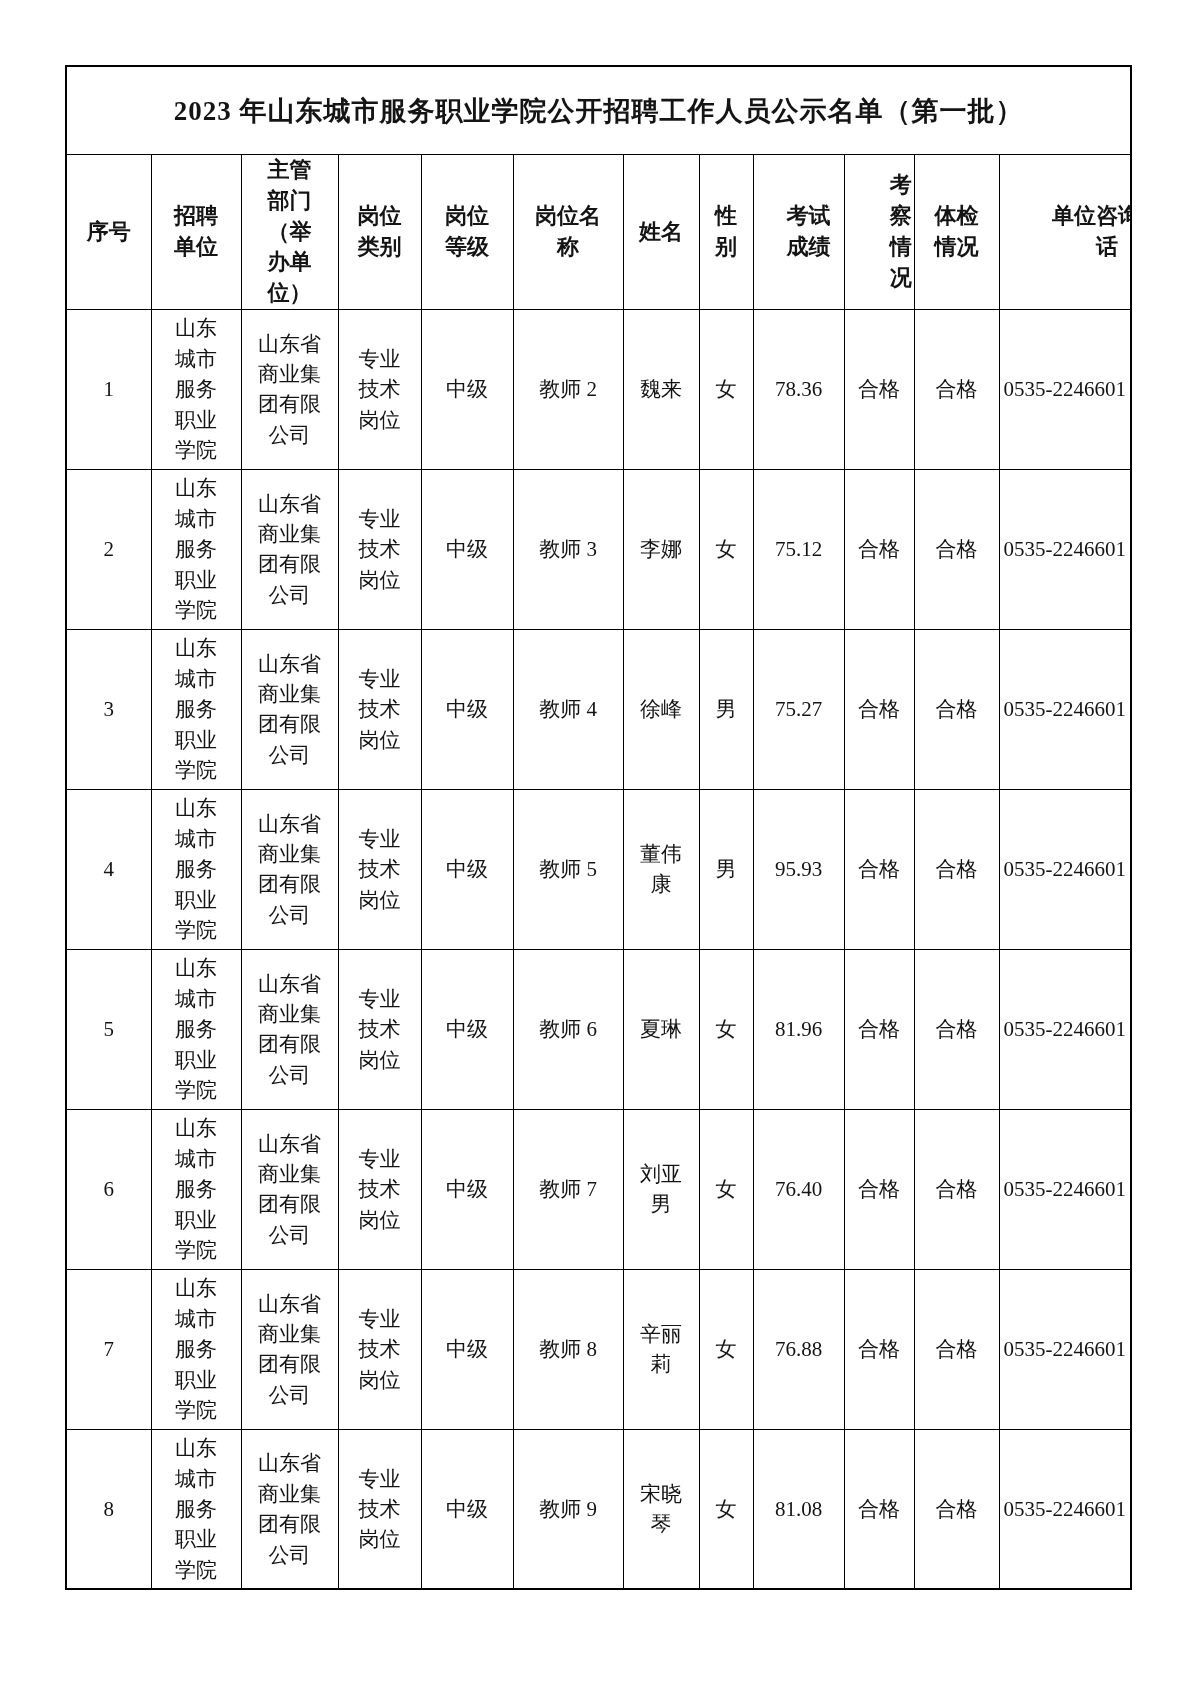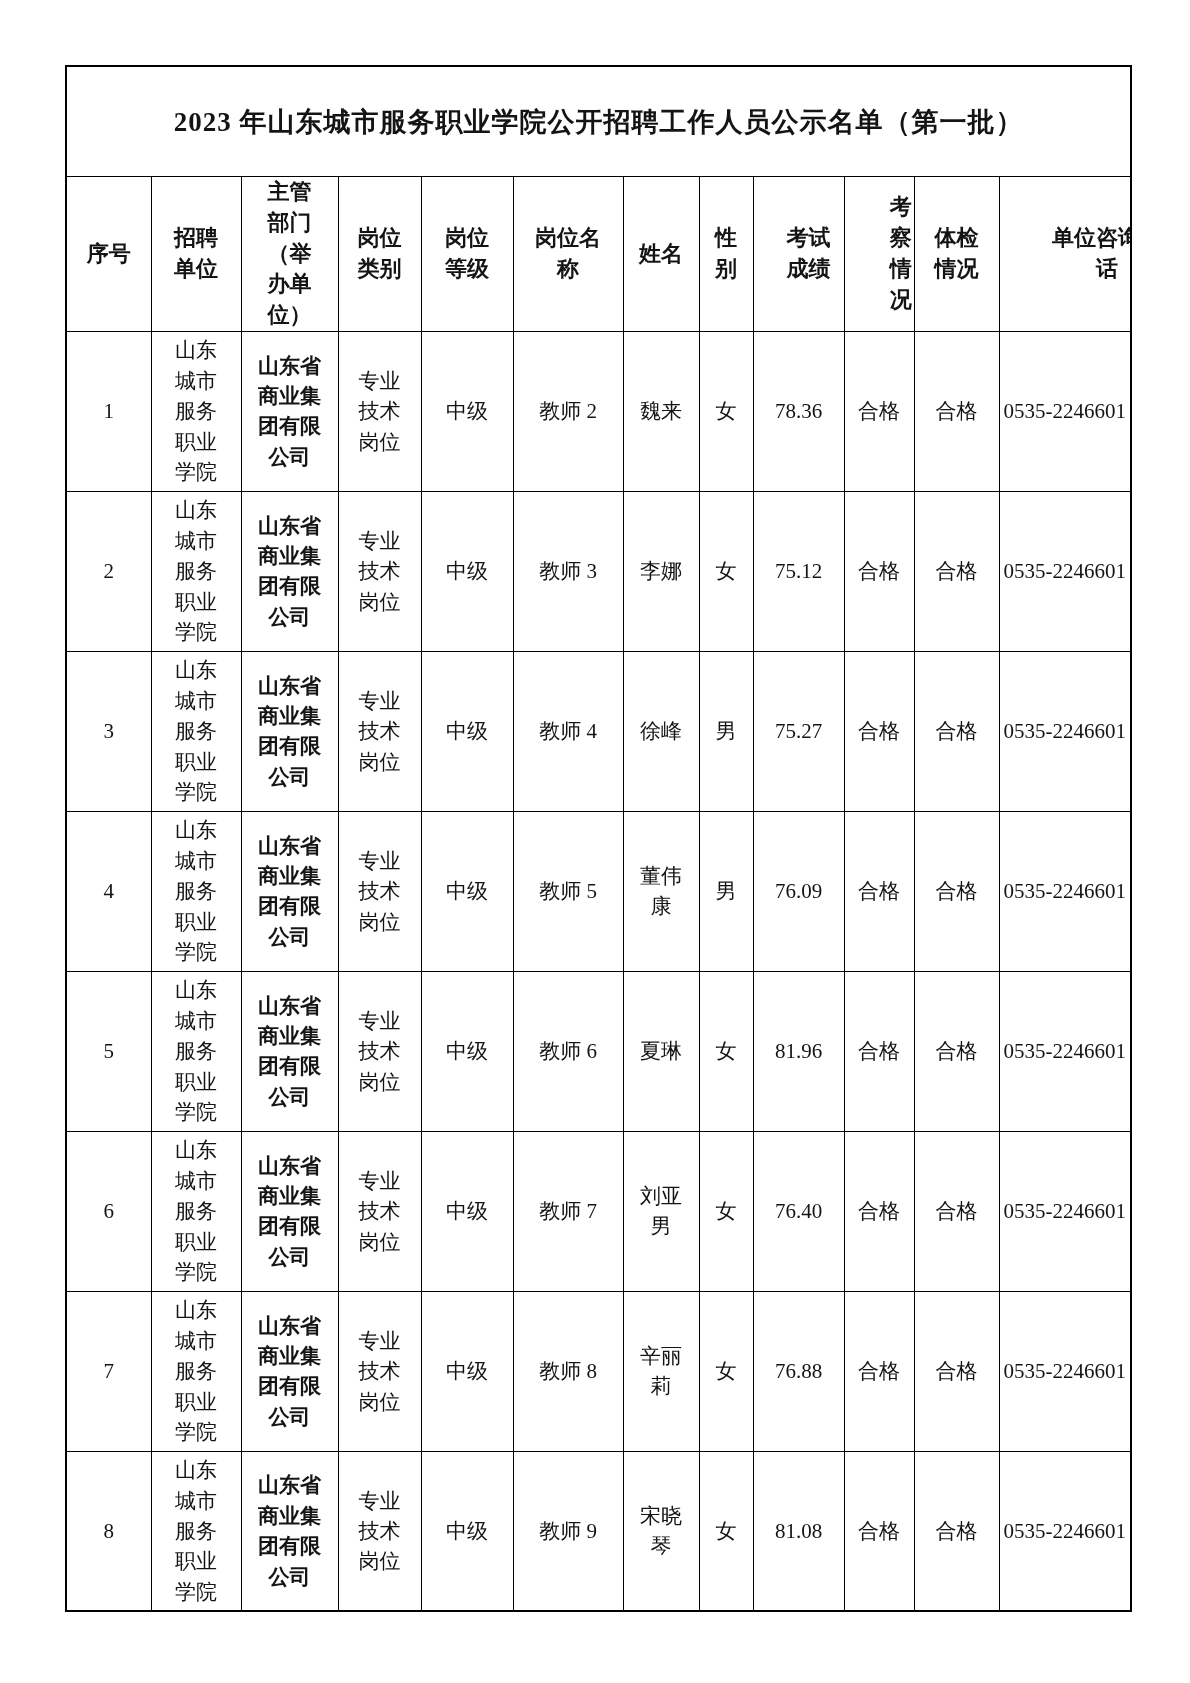--- a/index.html
+++ b/index.html
@@ -32,21 +32,21 @@
   
   .c1{width:85px}.c2{width:90px}.c3{width:97px}.c4{width:83px}
   .c5{width:92px}.c6{width:110px}.c7{width:76px}.c8{width:54px}
   .c9{width:91px}.c10{width:70px}.c11{width:85px}.c12{width:132px}
 
   .title-row .title-cell {
     height: 85px;
     font-size: 27px;
     font-weight: bold;
     letter-spacing: 1px;
-    padding: 12px 10px;
+    padding: 1px 10px;
   }
   .header-row { height: 148px; }
   .header-row th {
     font-size: 22px;
     font-weight: bold;
     line-height: 1.4;
     padding: 0 6px;
   }
   tbody.data tr { height: 160px; }
   tbody.data td {
@@ -62,21 +62,21 @@
   .header-row th:nth-child(5)  .h { width: 2.2em; }
   .header-row th:nth-child(6)  .h { width: 3.2em; }
   .header-row th:nth-child(8)  .h { width: 1.2em; }
   .header-row th:nth-child(9)  .h { width: 2.2em; margin-left: 20px; }
   .header-row th:nth-child(10) .h { width: 1.3em; margin-left: 36px; }
   .header-row th:nth-child(11) .h { width: 2.2em; text-align: center; }
   .header-row th:nth-child(12) .h { width: 5.6em; margin-left: 40px; }
   
   tbody.data td .v { display: inline-block; }
   tbody.data td:nth-child(2) .v { width: 2.2em; }
-  tbody.data td:nth-child(3) .v { width: 3.2em; font-weight: bold; }
+  tbody.data td:nth-child(3) .v { width: 3.2em; }
   tbody.data td:nth-child(4) .v { width: 2.2em; }
   tbody.data td:nth-child(7) .v { width: 2.2em; }
 </style>
 </head>
 <body>
 
 <table class="doc-table">
   <colgroup id="colgroup">
       <col class="c1">
       <col class="c2">
@@ -155,21 +155,21 @@
       </tr>
       <tr>
         <td><span class="v">4</span></td>
         <td><span class="v">山东城市服务职业学院</span></td>
         <td><span class="v">山东省商业集团有限公司</span></td>
         <td><span class="v">专业技术岗位</span></td>
         <td><span class="v">中级</span></td>
         <td><span class="v">教师 5</span></td>
         <td><span class="v">董伟康</span></td>
         <td><span class="v">男</span></td>
-        <td><span class="v">76.09</span></td>
+        <td><span class="v">95.93</span></td>
         <td><span class="v">合格</span></td>
         <td><span class="v">合格</span></td>
         <td><span class="v">0535-2246601</span></td>
       </tr>
       <tr>
         <td><span class="v">5</span></td>
         <td><span class="v">山东城市服务职业学院</span></td>
         <td><span class="v">山东省商业集团有限公司</span></td>
         <td><span class="v">专业技术岗位</span></td>
         <td><span class="v">中级</span></td>

